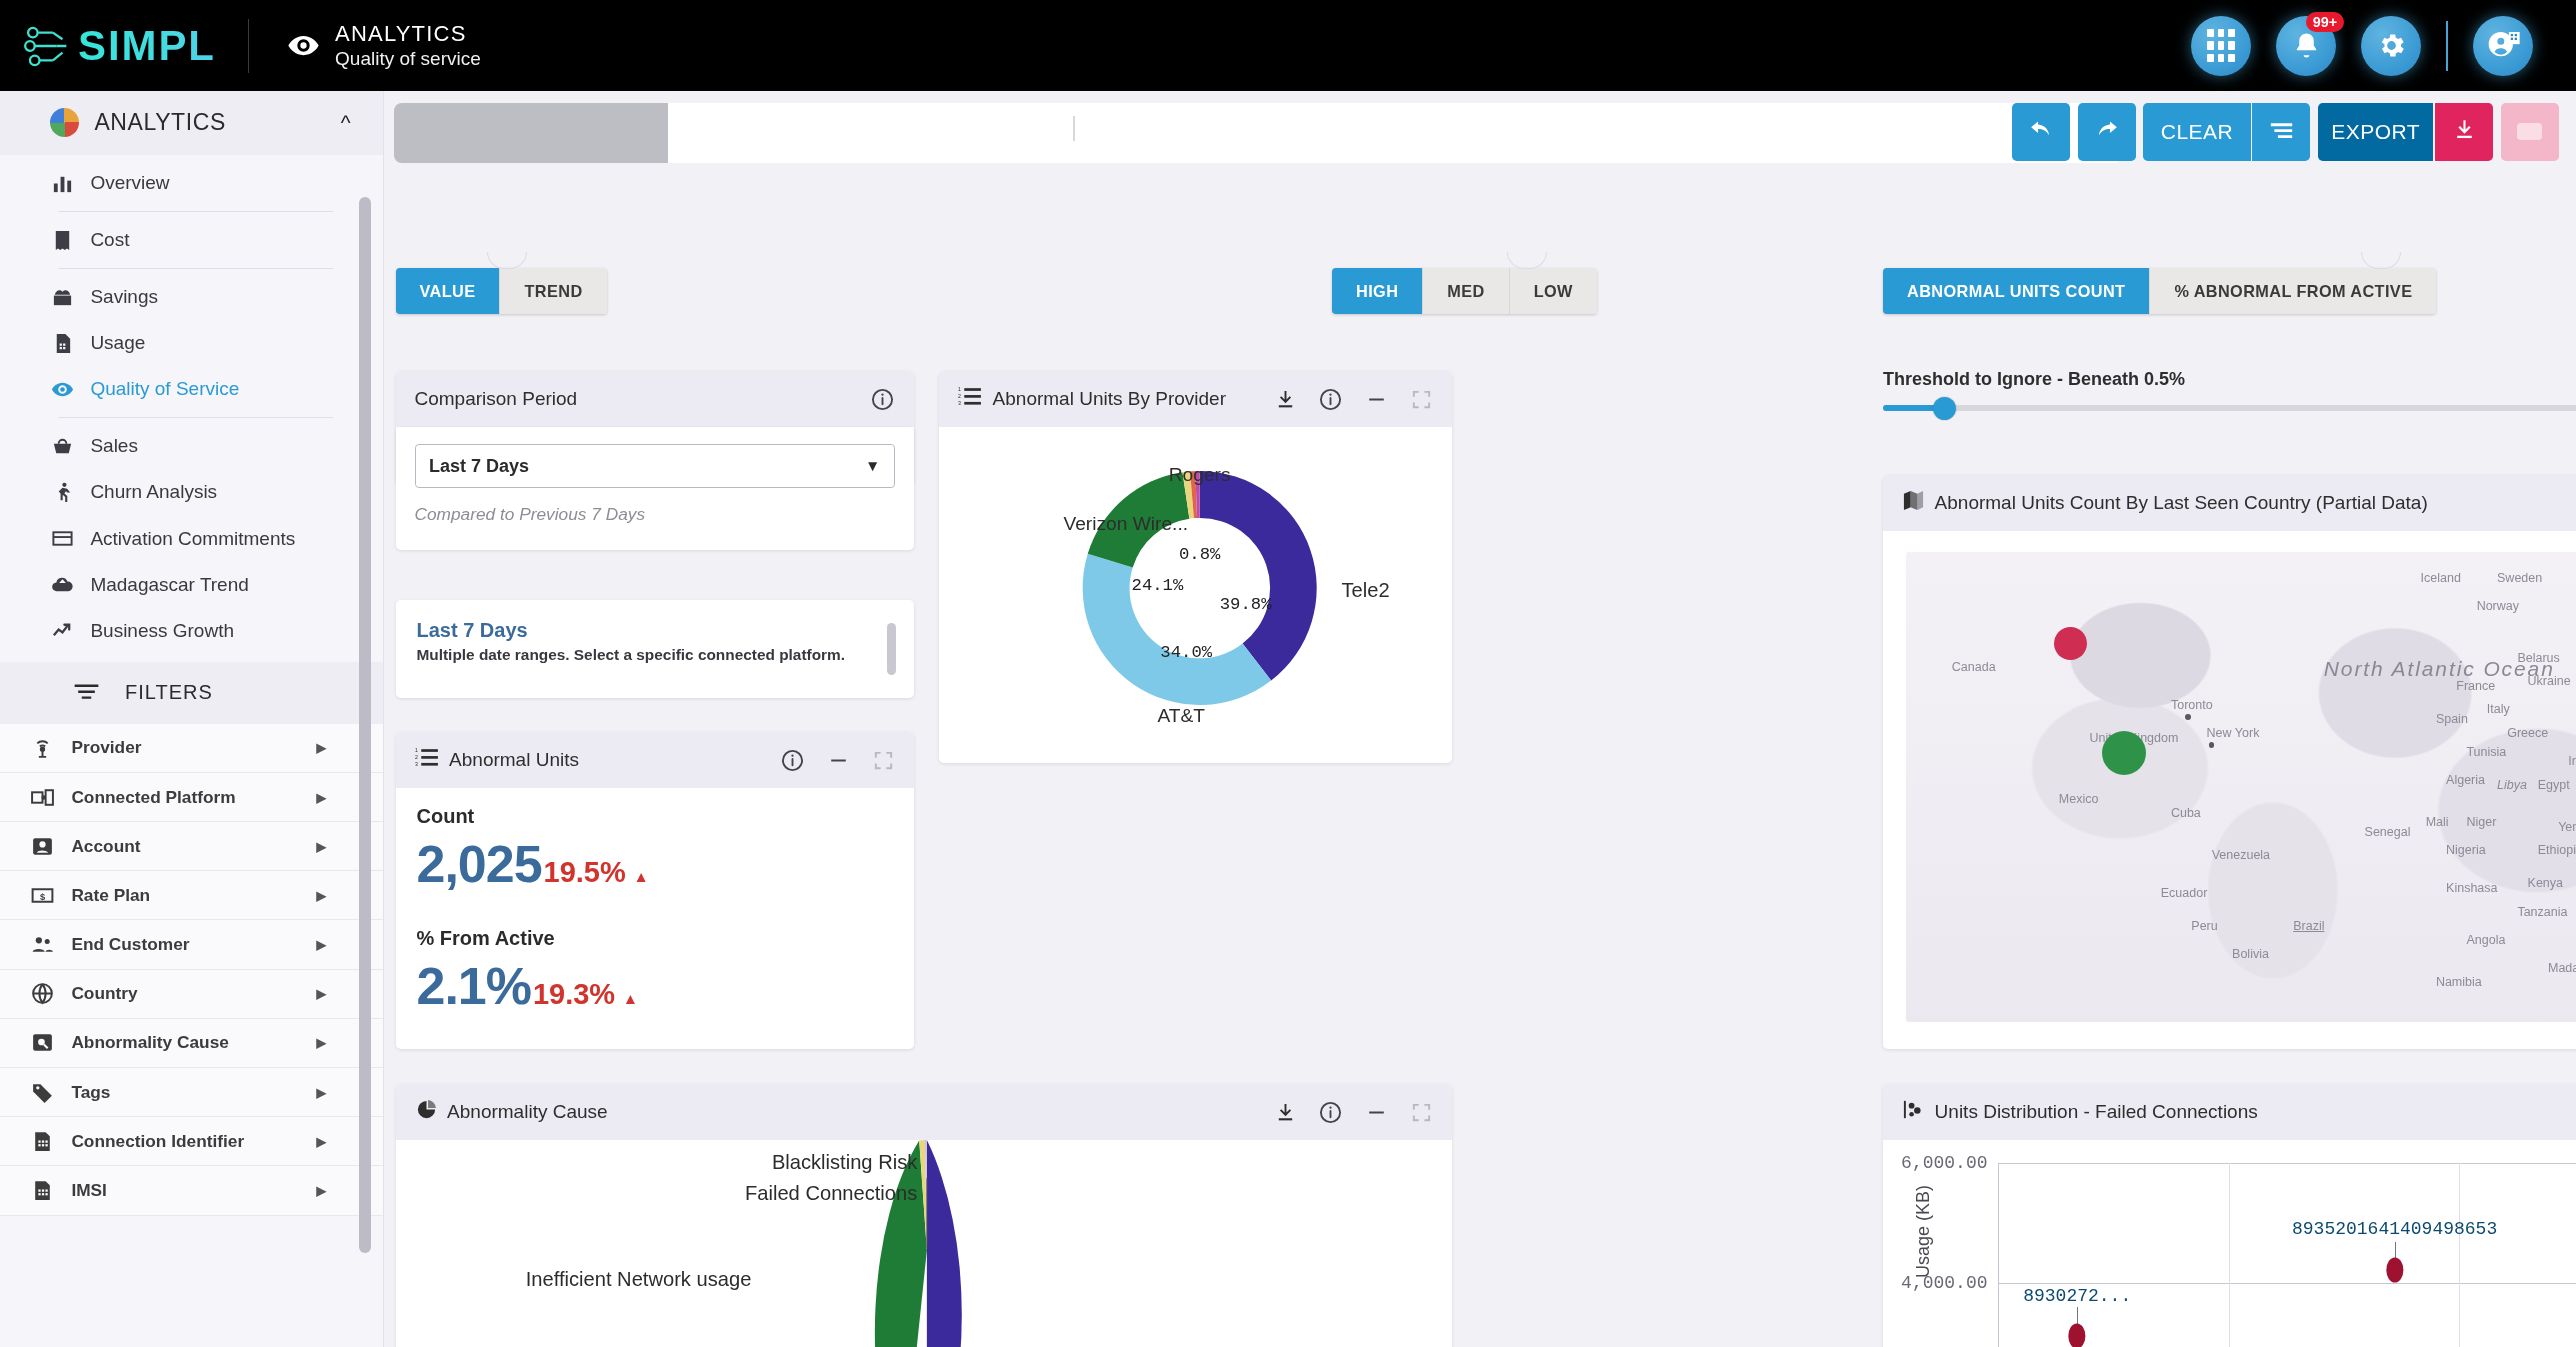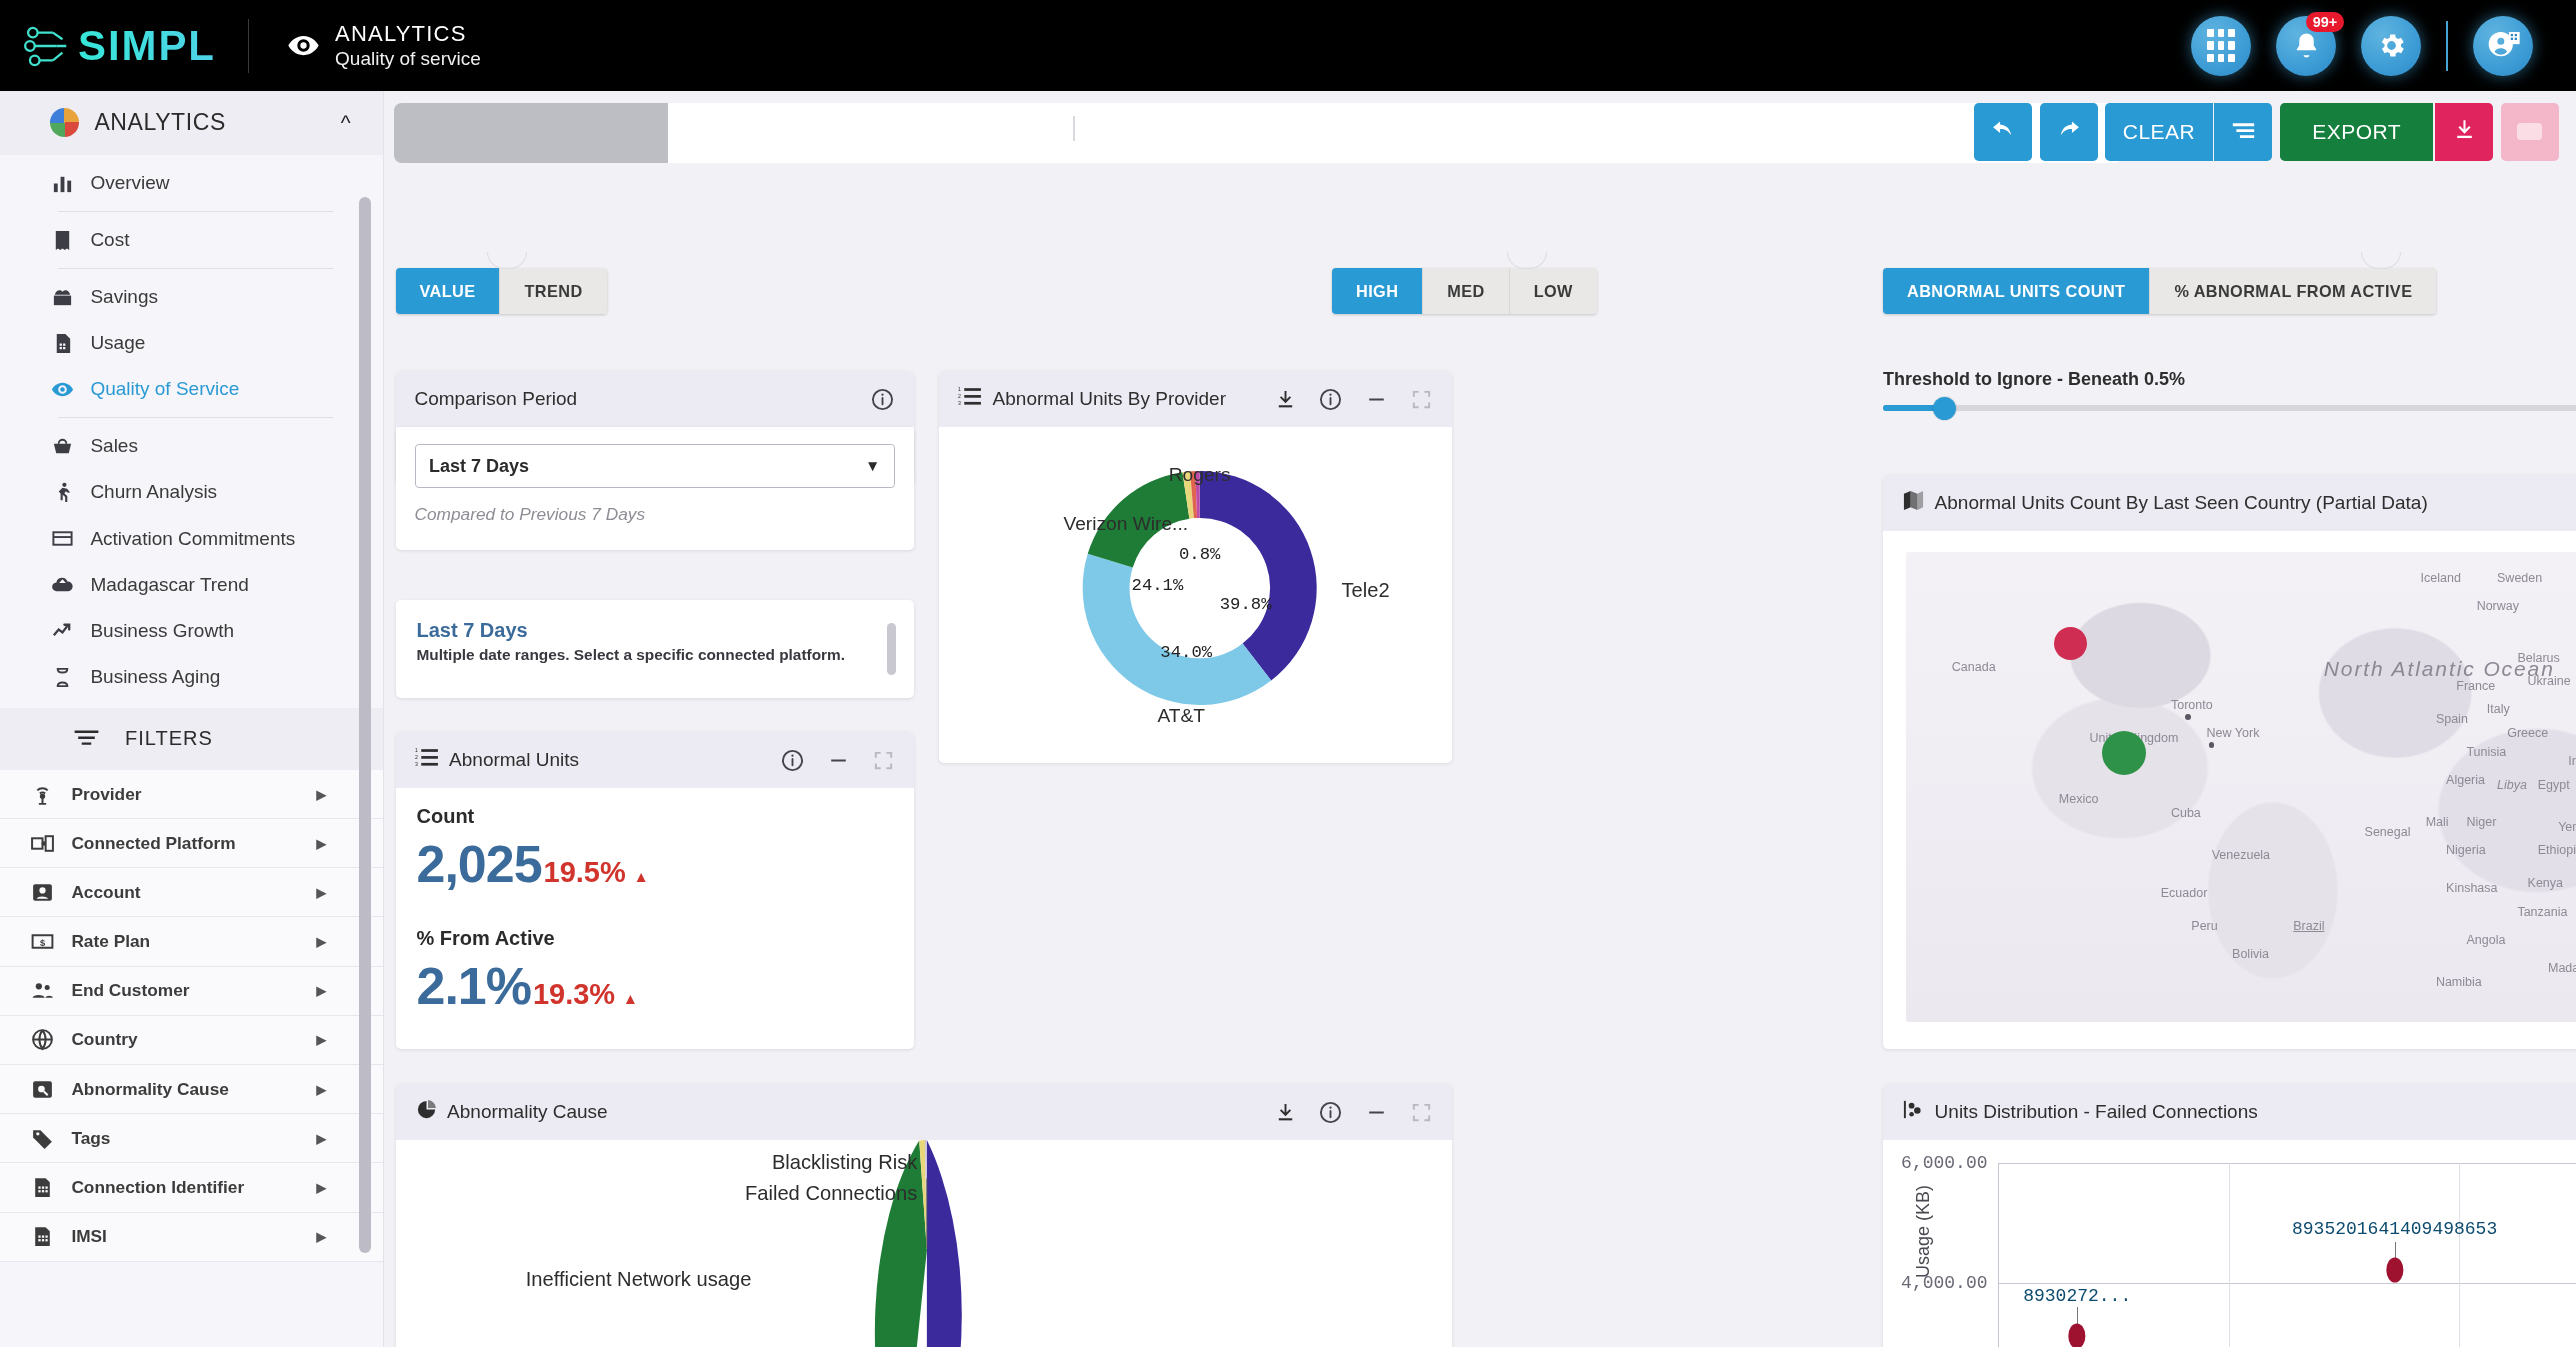--- a/index.html
+++ b/index.html
@@ -100,21 +100,21 @@
 
   .toolbar { position:absolute; top:11.5px; right:17.3px; display:flex; align-items:center; gap:7.7px; }
   .tb-btn {
     height:58px; min-width:58px; background:#2a9ad4; color:#fff; border:none;
     display:flex; align-items:center; justify-content:center; cursor:pointer;
     border-radius:4.8px; font-size:21px; letter-spacing:0.5px; padding:0 9.6px;
   }
   .tb-group { display:flex; gap:1.9px; }
   .tb-clear { border-radius:4.8px 0 0 4.8px; padding:0 17.3px; }
   .tb-clear-ico { border-radius:0 4.8px 4.8px 0; width:54px; }
-  .tb-export { background:#15803d; border-radius:4.8px 0 0 4.8px; padding:0 32px; }
+  .tb-export { background:#0369a1; border-radius:4.8px 0 0 4.8px; padding:0 13px; }
   .tb-export-ico { background:#e0245e; border-radius:0 4.8px 4.8px 0; width:54px; }
   .tb-pill { background:#f4b6c9; width:54px; border-radius:4.8px; }
   .tb-pill i { display:block; width:25px;height:17.3px;background:#fbdde6;border-radius:3.8px; }
 
   
   .seg { position:absolute; display:flex; border-radius:3.8px; overflow:hidden;
          box-shadow:0 1px 2.9px rgba(0,0,0,.18); }
   .seg button {
     border:none; cursor:pointer; font-size:16.3px; font-weight:bold; letter-spacing:0.4px;
     padding:0 24px; height:46px; background:#e9e8e6; color:#3a3a3a;
@@ -380,28 +380,20 @@
     </div>
     <div class="nav-item">
       <span class="ico">
         <svg width="23" height="23" viewBox="0 0 24 24" fill="none" stroke="#3d3d45" stroke-width="2.4">
             <path d="M3 17l5-6 4 3 6-8"></path>
             <path d="M14 6h5v5" stroke-linecap="round"></path>
           </svg>
       </span>
       <span>Business Growth</span>
     </div>
-    <div class="nav-item">
-      <span class="ico">
-        <svg width="23" height="23" viewBox="0 0 24 24" fill="none" stroke="#3d3d45" stroke-width="2">
-            <path d="M6 3h12M6 21h12M7 3c0 5 10 5 10 0M7 21c0-5 10-5 10 0"></path>
-          </svg>
-      </span>
-      <span>Business Aging</span>
-    </div>
   </div>
 
   <div class="filters-head">
     <span>
       <svg width="31" height="19" viewBox="0 0 24 16" fill="none" stroke="#2b2b2b" stroke-width="2">
           <path d="M2 4h20M5 9h14M8 14h8"></path>
         </svg>
     </span>
     <span>FILTERS</span>
   </div>

